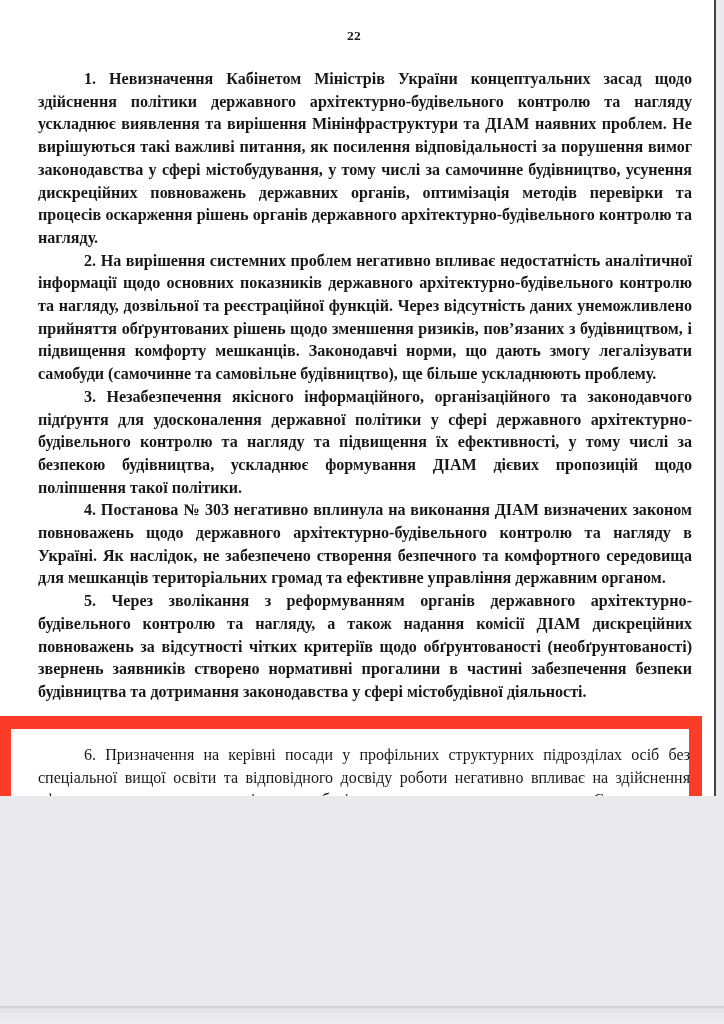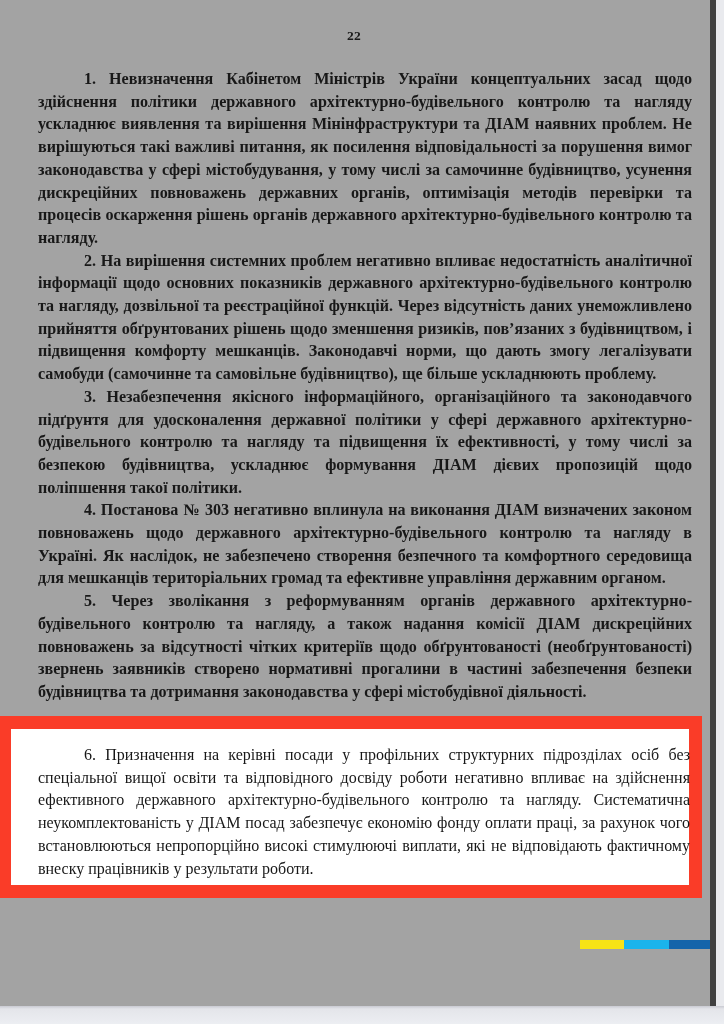--- a/index.html
+++ b/index.html
@@ -23,23 +23,23 @@
     background: #e9eaee;
     overflow: hidden;
   }
 
   
   #page-sheet {
     position: absolute;
     left: 0;
     top: 0;
     width: 716px;
-    height: 1006px;
-    background: #a3a3a3;
-    border-right: 6px solid #404040;
+    height: 796px;
+    background: #ffffff;
+    border-right: 2px solid #404040;
     box-sizing: border-box;
     overflow: hidden;
   }
 
   
   #viewer-bottom-strip {
     position: absolute;
     left: 0;
     top: 1006px;
     width: 724px;

